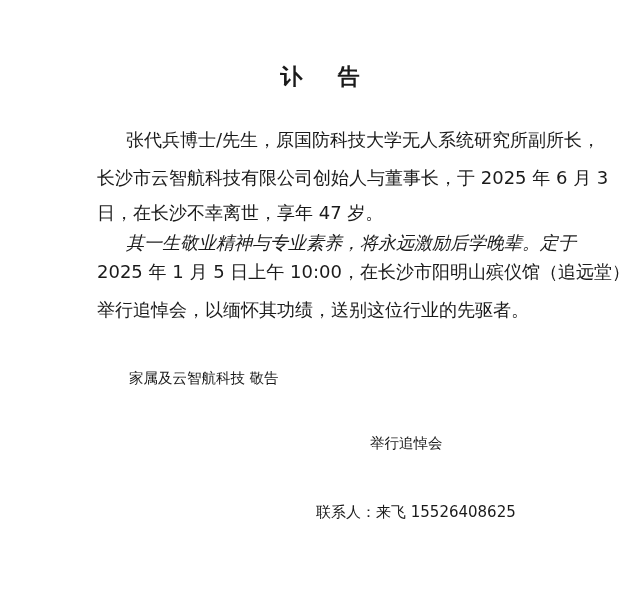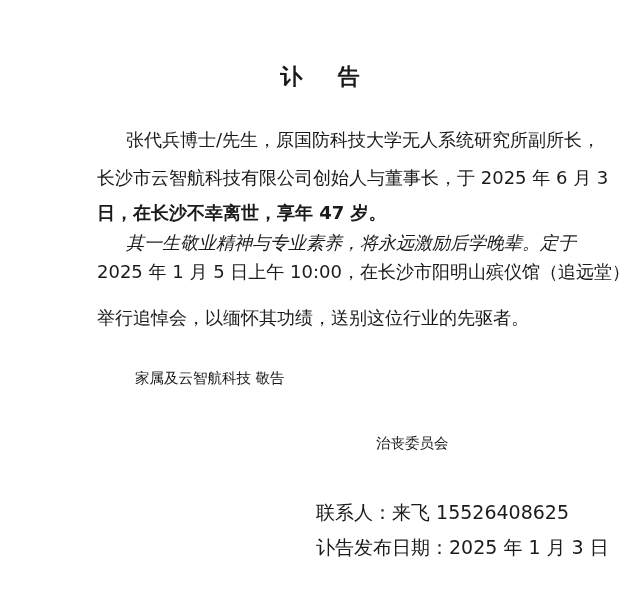--- a/index.html
+++ b/index.html
@@ -36,49 +36,47 @@
       font-size: 18px;
       white-space: nowrap;
       line-height: 20px;
     }
     .sig {
       position: absolute;
       font-size: 14.5px;
       white-space: nowrap;
       line-height: 20px;
       font-family: "DejaVu Serif", "Liberation Serif", serif;
-      margin-left: 6px;
     }
     .contact {
       position: absolute;
-      font-size: 19px;
+      font-size: 15px;
       white-space: nowrap;
       line-height: 20px;
     }
   </style>
 </head>
 <body>
 
 <div class="page">
 
   <div class="title">讣 告</div>
 
   <div>
     <div class="line" style="left:126px; top:130px;">张代兵博士/先生，原国防科技大学无人系统研究所副所长，</div>
     <div class="line" style="left:97px; top:168px;">长沙市云智航科技有限公司创始人与董事长，于 2025 年 6 月 3</div>
-    <div class="line" style="left:97px; top:203px;font-weight:bold;">日，在长沙不幸离世，享年 47 岁。</div>
+    <div class="line" style="left:97px; top:203px;">日，在长沙不幸离世，享年 47 岁。</div>
   </div>
 
   <div>
     <div class="line" style="left:126px; top:233px;font-style:italic;">其一生敬业精神与专业素养，将永远激励后学晚辈。定于</div>
     <div class="line" style="left:97px; top:262px;">2025 年 1 月 5 日上午 10:00，在长沙市阳明山殡仪馆（追远堂）</div>
-    <div class="line" style="left:97px; top:308px;">举行追悼会，以缅怀其功绩，送别这位行业的先驱者。</div>
+    <div class="line" style="left:97px; top:300px;">举行追悼会，以缅怀其功绩，送别这位行业的先驱者。</div>
   </div>
 
   <div class="sig" style="left:129px; top:368px;">家属及云智航科技  敬告</div>
 
-  <div class="sig" style="left:370px; top:433px;">治丧委员会</div>
+  <div class="sig" style="left:370px; top:433px;">举行追悼会</div>
 
   <div class="contact" style="left:316px; top:502px;">联系人：来飞  15526408625</div>
 
-  <div class="contact" style="left:316px; top:537px;">讣告发布日期：2025 年 1 月 3 日</div>
 
 </div>
 
 </body></html>

